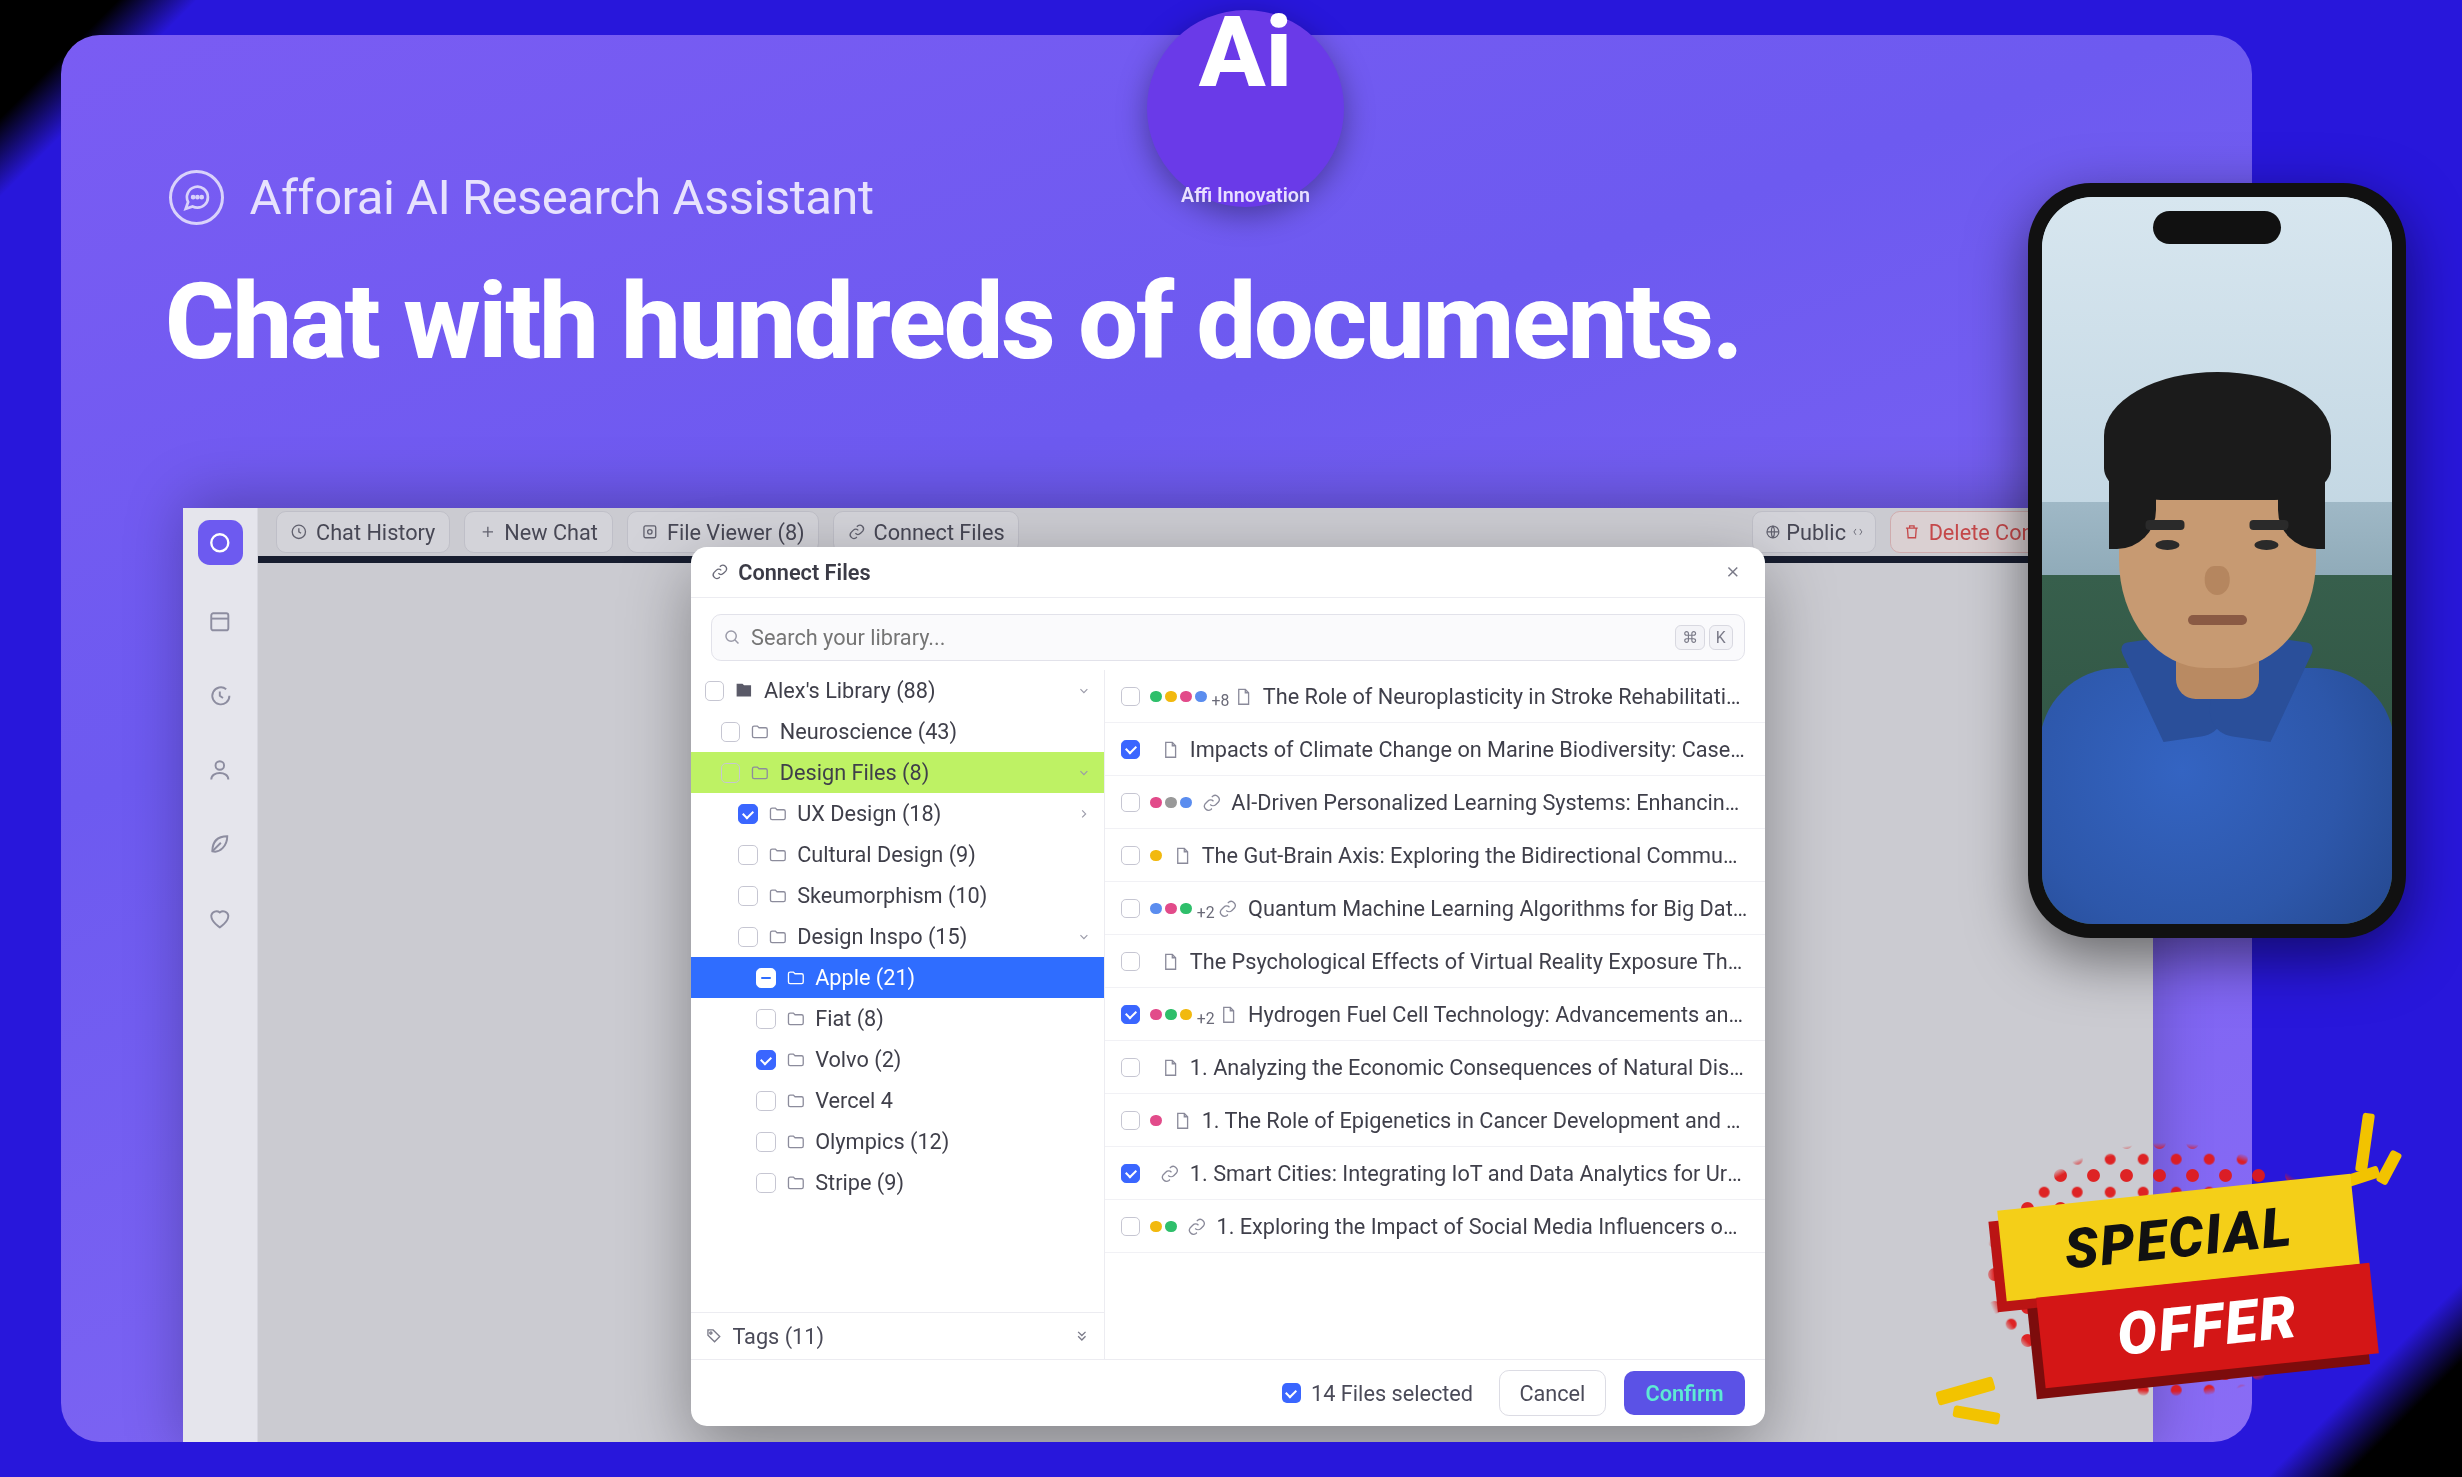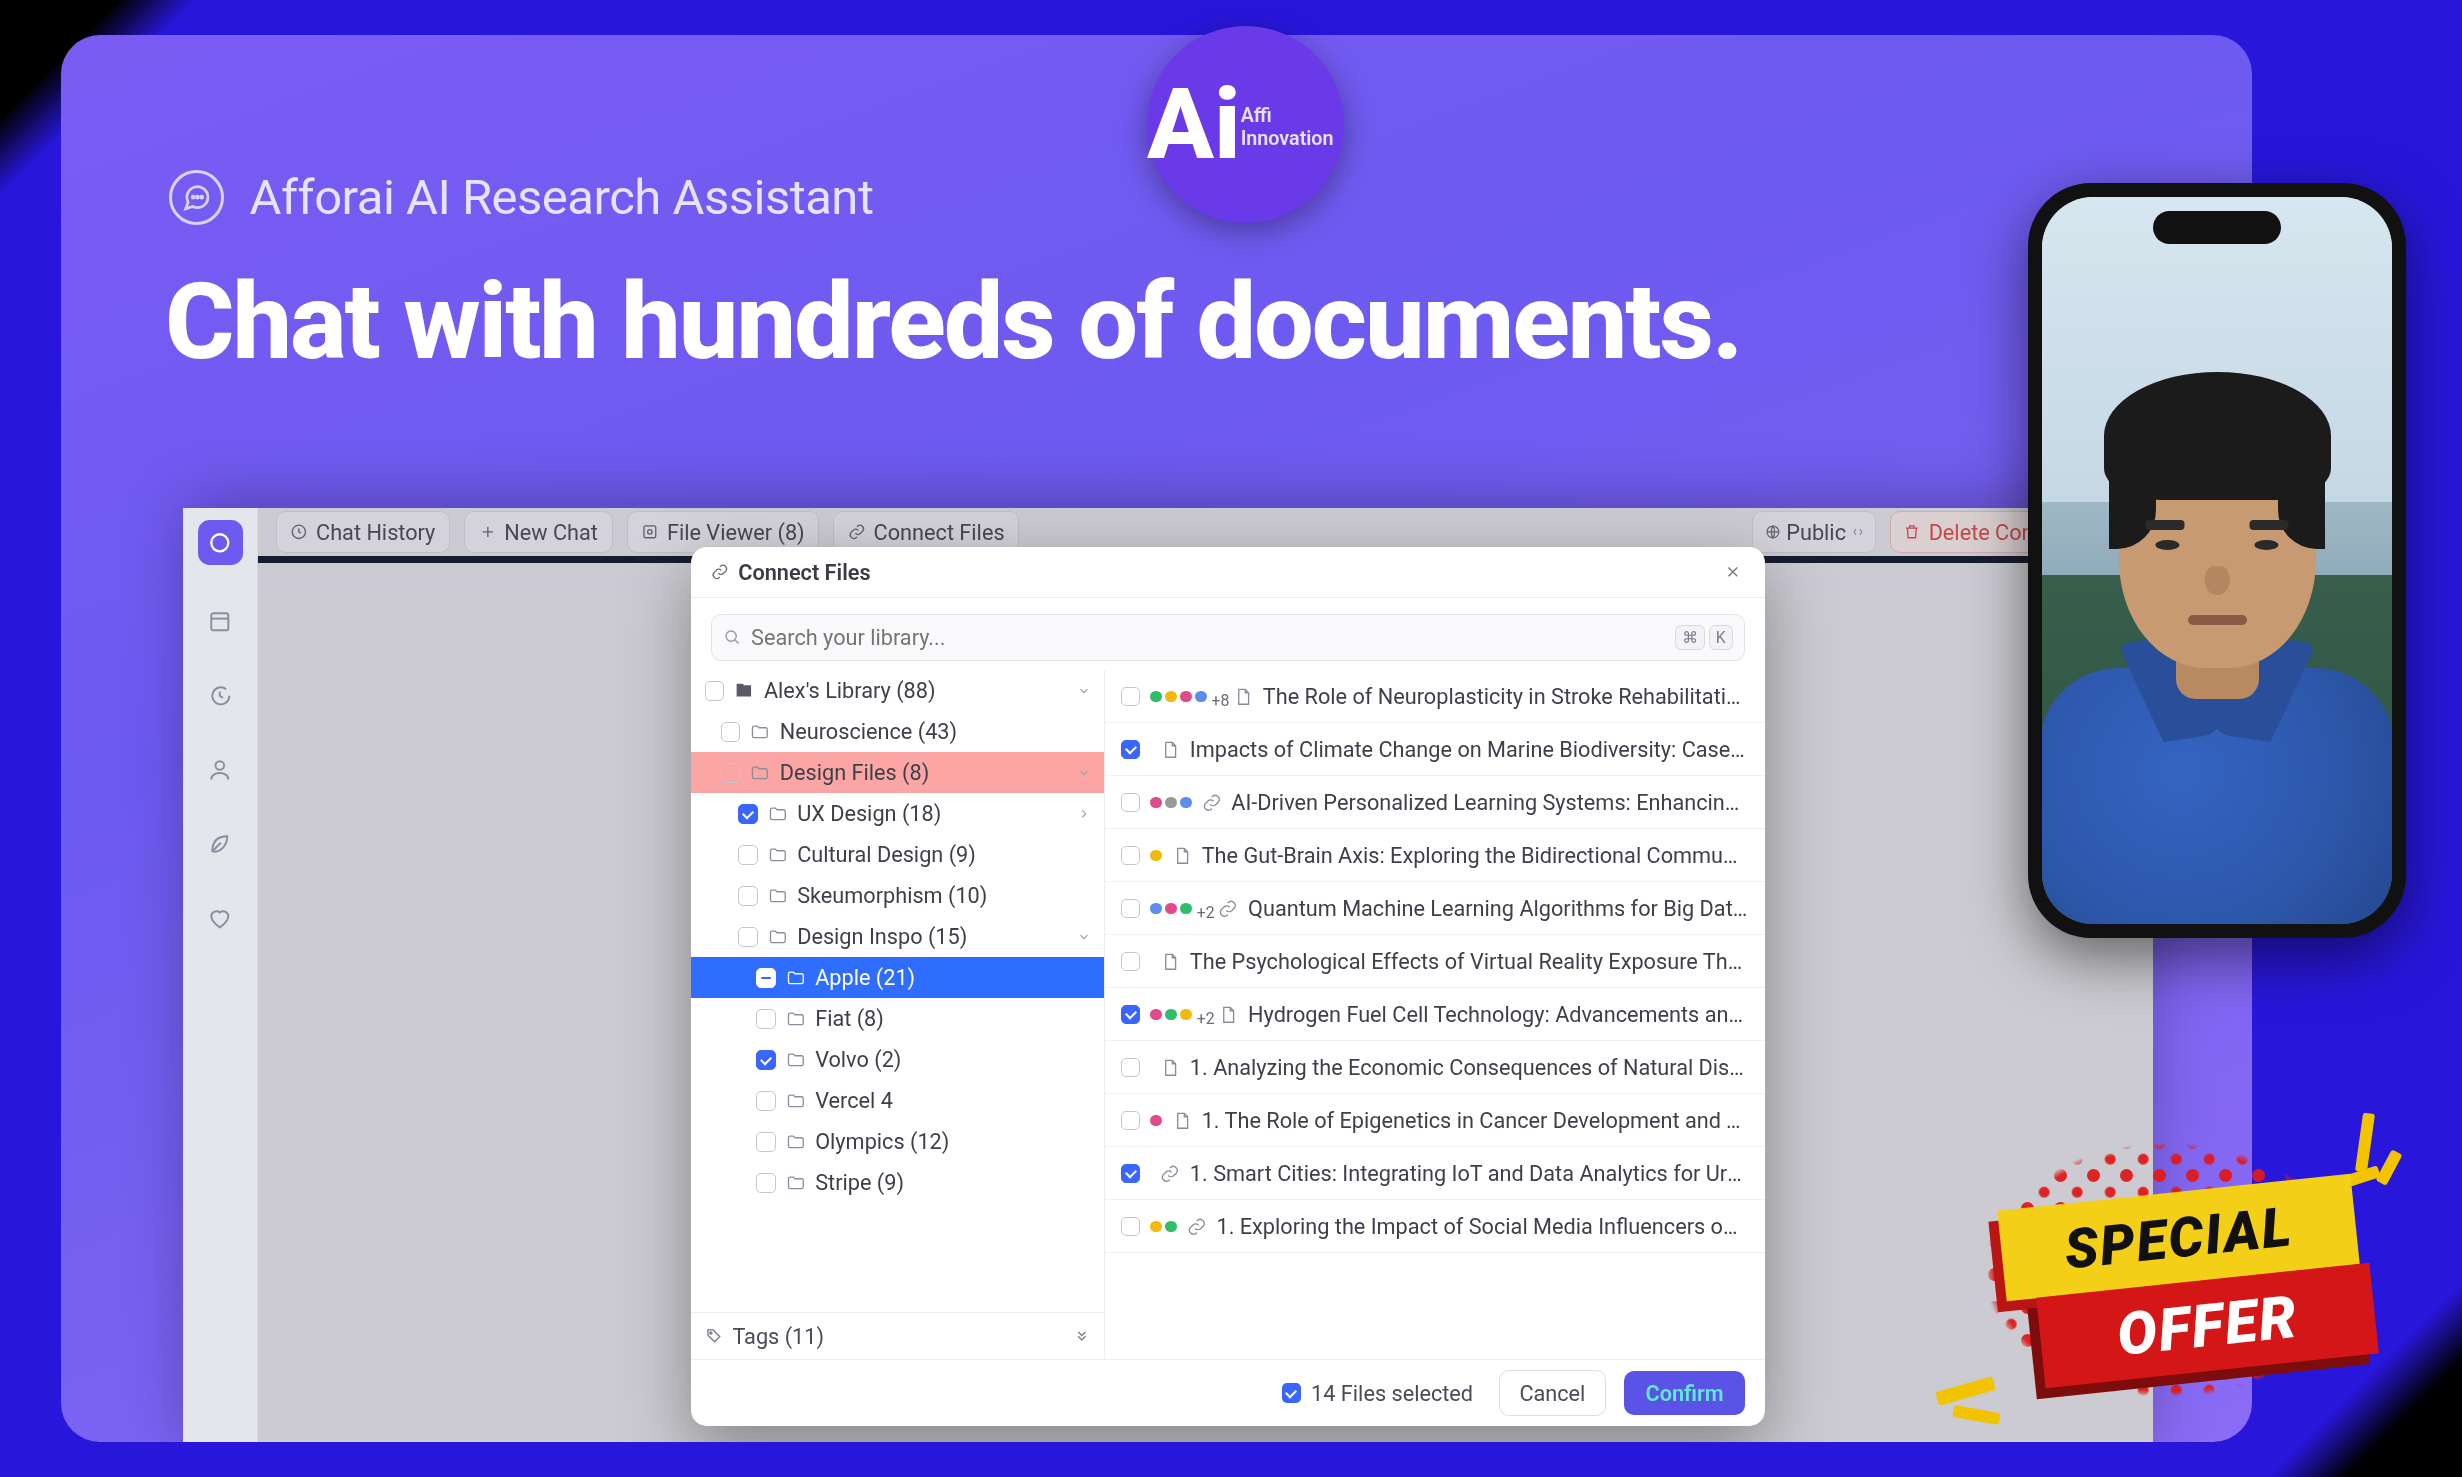--- a/index.html
+++ b/index.html
@@ -102,21 +102,21 @@
 .tree-row .chk.checked { background:#3a66ff; border-color:#3a66ff; }
 .tree-row .chk.checked::after { content:""; width:7.9px; height:4.9px; border:2px solid #fff; border-top:none; border-right:none; transform:rotate(-45deg); margin-top:-2px;}
 .tree-row .chk.partial { background:#3a66ff; border-color:#3a66ff;}
 .tree-row .chk.partial::after { content:""; width:9.9px; height:2.5px; background:#fff; border-radius:1px;}
 .tree-row .folder-ic { width:19.7px; height:19.7px; color:#8c8c9c; flex-shrink:0;}
 .tree-row .folder-ic svg { width:100%; height:100%; stroke:currentColor; fill:none; stroke-width:1.6;}
 .tree-row .folder-ic.lib svg { fill:#5a5a68; stroke:#5a5a68;}
 .tree-row .lbl { flex:1; white-space:nowrap; overflow:hidden; text-overflow:ellipsis;}
 .tree-row .chevron { color:#9a9aa8; width:15.8px; display:flex; align-items:center; justify-content:center;}
 .tree-row .chevron svg { width:13.8px; height:13.8px; stroke:currentColor; fill:none; stroke-width:2;}
-.tree-row.bg-sel { background:#fca5a5; }
+.tree-row.bg-sel { background:#bef264; }
 .tree-row.active { background:#2f6dff; color:#fff;}
 .tree-row.active .folder-ic { color:#fff;}
 .tree-row.active .chk.partial { background:#fff; border-color:#fff;}
 .tree-row.active .chk.partial::after { background:#2f6dff;}
 .tags-row {
   height:47px; border-top:1px solid #ececf1; display:flex; align-items:center; padding:0 13.8px; gap:9.9px;
   font-size:21.7px; color:#4a4a58;
 }
 .tags-row svg { width:17.7px; height:17.7px; stroke:#7a7a88; fill:none; stroke-width:1.8;}
 .tags-row .expand { margin-left:auto; color:#9a9aa8;}
@@ -143,22 +143,22 @@
   height:67px; border-top:1px solid #ececf1; display:flex; align-items:center; justify-content:flex-end;
   gap:17.7px; padding:0 19.7px;
 }
 .sel-count { display:flex; align-items:center; gap:9.9px; font-size:21.7px; color:#4a4a58; margin-right:7.9px;}
 .sel-count .chk { width:19.7px; height:19.7px; border-radius:4.9px; background:#3a66ff; display:flex; align-items:center; justify-content:center;}
 .sel-count .chk::after { content:""; width:7.9px; height:4.9px; border:2px solid #fff; border-top:none; border-right:none; transform:rotate(-45deg); margin-top:-2px;}
 .btn-cancel { padding:9.9px 19.7px; border:1px solid #dcdce4; background:#fff; border-radius:9.9px; font-size:21.7px; color:#4a4a58; cursor:pointer;}
 .btn-confirm { padding:9.9px 21.7px; border:none; background:#5b52e6; color:#5eead4; border-radius:9.9px; font-size:21.7px; font-weight:600; cursor:pointer;}
 
 .badge-logo {
-  position:absolute; left:1147px; top:26px; width:197px; height:197px; border-radius:50%;
-  background:#6a3ae8; display:flex; flex-direction:row; align-items:center; justify-content:flex-end;
+  position:absolute; left:1147px; top:10px; width:197px; height:197px; border-radius:50%;
+  background:#6a3ae8; display:flex; flex-direction:column; align-items:center; justify-content:space-between;
   box-shadow:0 7.9px 29.6px rgba(0,0,0,0.35);
 }
 .badge-logo .ai { color:#fff; font-size:99px; font-weight:800; line-height:0.85; }
 .badge-logo .sub { color:#e8e0ff; font-size:19.7px; font-weight:600; margin-top:5.9px;}
 
 .phone {
   position:absolute; right:57px; top:183px; width:378px; height:755px;
   background:#111; border-radius:63px; padding:13.8px;
   box-shadow: 0 19.7px 59px rgba(0,0,0,0.5);
 }

